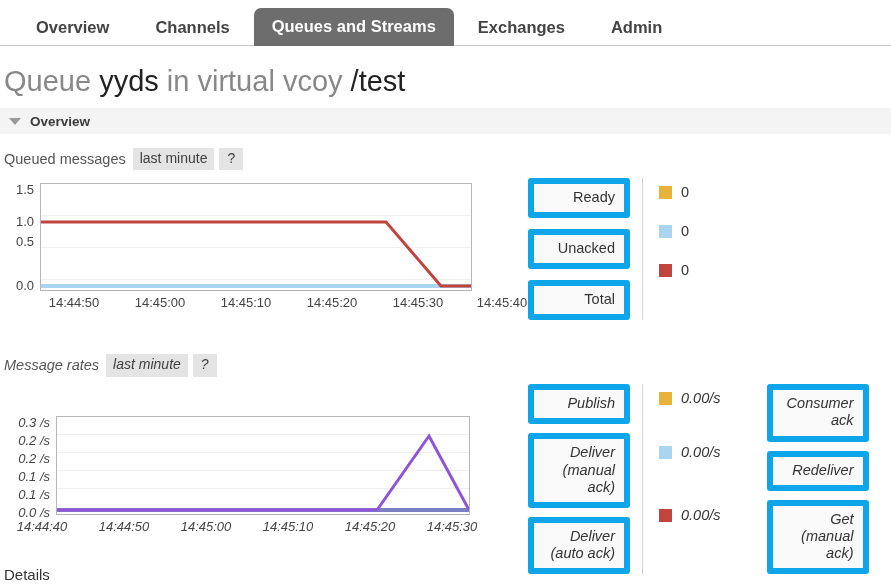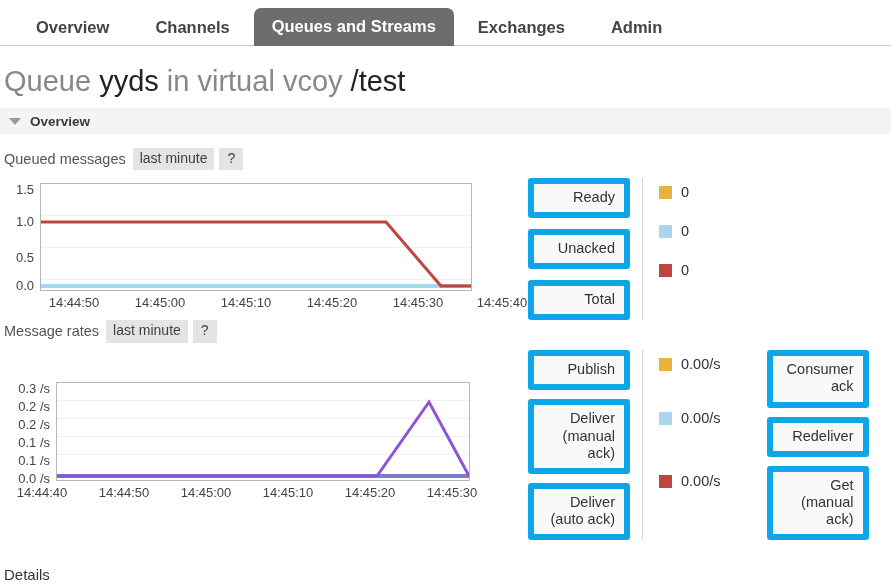--- a/index.html
+++ b/index.html
@@ -240,21 +240,21 @@
     <span class="pill">last minute</span>
     <span class="pill qmark">?</span>
   </div>
 
   <div class="chart-row" style="margin-top:8px;">
 
     <div class="plot-wrap" style="width:520px;height:120px;">
       <div class="y-axis" style="height:100px;">
         <div class="y-tick" style="top:0px;">1.5</div>
         <div class="y-tick" style="top:32px;">1.0</div>
-        <div class="y-tick" style="top:68px;">0.5</div>
+        <div class="y-tick" style="top:52px;">0.5</div>
         <div class="y-tick" style="top:96px;">0.0</div>
       </div>
       <div class="plot-box" style="left:40px;top:-6px;width:432px;height:108px;">
         <div class="gridline" style="top:31px;"></div>
         <div class="gridline" style="top:63px;"></div>
         <div class="gridline" style="top:95px;"></div>
         <svg width="430" height="106" viewBox="0 0 430 106" preserveAspectRatio="none" style="position:absolute;left:0;top:0;">
 
           <polyline points="0,102 430,102" fill="none" stroke="#a9d5f0" stroke-width="4"></polyline>
 
@@ -290,21 +290,21 @@
           <div class="val-row" style="height:28px;">
             <span class="swatch" style="background:#c0453e;"></span>
             <span>0</span>
           </div>
         </div>
       </div>
     </div>
   </div>
 </div>
 
-<div class="chart-block" style="">
+<div class="chart-block" style="margin-top:34px;font-style:italic;">
   <div class="chart-caption">
     <span class="cap-title">Message rates</span>
     <span class="pill">last minute</span>
     <span class="pill qmark">?</span>
   </div>
 
   <div class="chart-row" style="margin-top:8px;">
 
     <div class="plot-wrap" style="width:520px;height:120px;">
       <div class="y-axis" style="width:54px;height:100px;">

